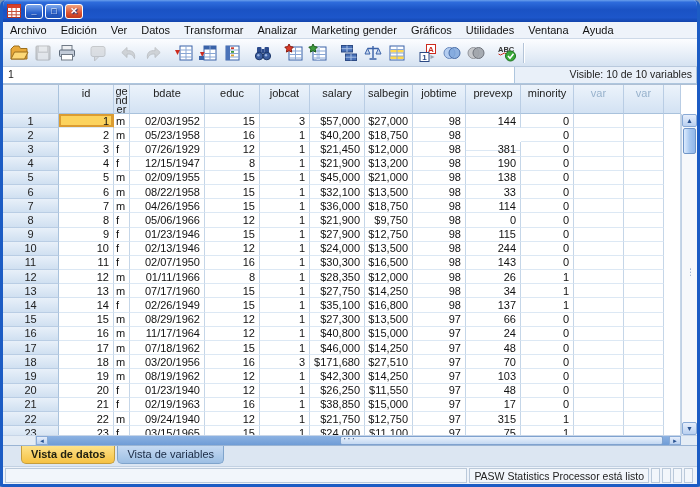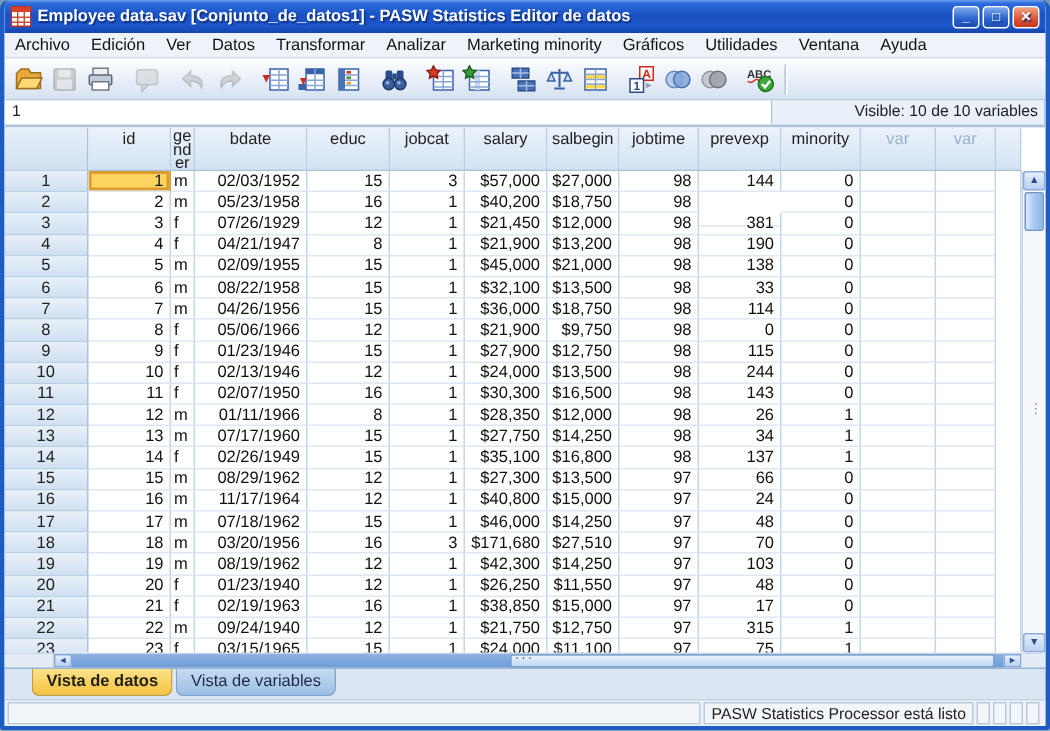--- a/index.html
+++ b/index.html
@@ -135,36 +135,35 @@
 <div class="window">
 
   <div class="titlebar">
     <span class="app-icon">
       <svg viewBox="0 0 14 14" width="14" height="14">
         <rect x="0.5" y="0.5" width="13" height="13" fill="#fff" stroke="#b23020"></rect>
         <rect x="0.5" y="0.5" width="13" height="3.5" fill="#d8402a"></rect>
         <path d="M0.5 7.5 h13 M0.5 10.8 h13 M4.8 4 v9.5 M9.2 4 v9.5" stroke="#c8503a" stroke-width="1" fill="none"></path>
       </svg>
     </span>
-    <span class="title-text">Employee data.sav [Conjunto_de_datos1] - PASW Statistics Editor de datos</span>
     <span class="winbtns">
       <span class="winbtn">_</span>
       <span class="winbtn">□</span>
       <span class="winbtn close">✕</span>
     </span>
   </div>
 
   <div class="menubar" id="menubar">
       <div class="menu-item">Archivo</div>
       <div class="menu-item">Edición</div>
       <div class="menu-item">Ver</div>
       <div class="menu-item">Datos</div>
       <div class="menu-item">Transformar</div>
       <div class="menu-item">Analizar</div>
-      <div class="menu-item">Marketing minority</div>
+      <div class="menu-item">Marketing gender</div>
       <div class="menu-item">Gráficos</div>
       <div class="menu-item">Utilidades</div>
       <div class="menu-item">Ventana</div>
       <div class="menu-item">Ayuda</div>
     </div>
 
   <div class="toolbar" id="toolbar">
       <span class="tbicon">
         <svg viewBox="0 0 20 20" width="20" height="20">
           <path d="M2 16 V6 l3-3 h5 l1.5 2.5 H18 V16z" fill="#e8a93a" stroke="#9c6f1d"></path>
@@ -382,21 +381,21 @@
           <div class="gc al-r" style="width: 55px;">381</div>
           <div class="gc al-r" style="width: 53px;">0</div>
           <div class="gc al-c" style="width: 50px;"></div>
           <div class="gc al-c" style="width: 40px;"></div>
           <div class="gc" style="width: 17px; border-bottom: none;"></div>
         </div>
         <div class="grow">
           <div class="gc rowhdr" style="width: 56px;">4</div>
           <div class="gc al-r" style="width: 55px;">4</div>
           <div class="gc al-l" style="width: 16px;">f</div>
-          <div class="gc al-r" style="width: 75px;">04/21/1947</div>
+          <div class="gc al-r" style="width: 75px;">12/15/1947</div>
           <div class="gc al-r" style="width: 55px;">8</div>
           <div class="gc al-r" style="width: 50px;">1</div>
           <div class="gc al-r" style="width: 55px;">$21,900</div>
           <div class="gc al-r" style="width: 48px;">$13,200</div>
           <div class="gc al-r" style="width: 53px;">98</div>
           <div class="gc al-r" style="width: 55px;">190</div>
           <div class="gc al-r" style="width: 53px;">0</div>
           <div class="gc al-c" style="width: 50px;"></div>
           <div class="gc al-c" style="width: 40px;"></div>
           <div class="gc" style="width: 17px; border-bottom: none;"></div>

